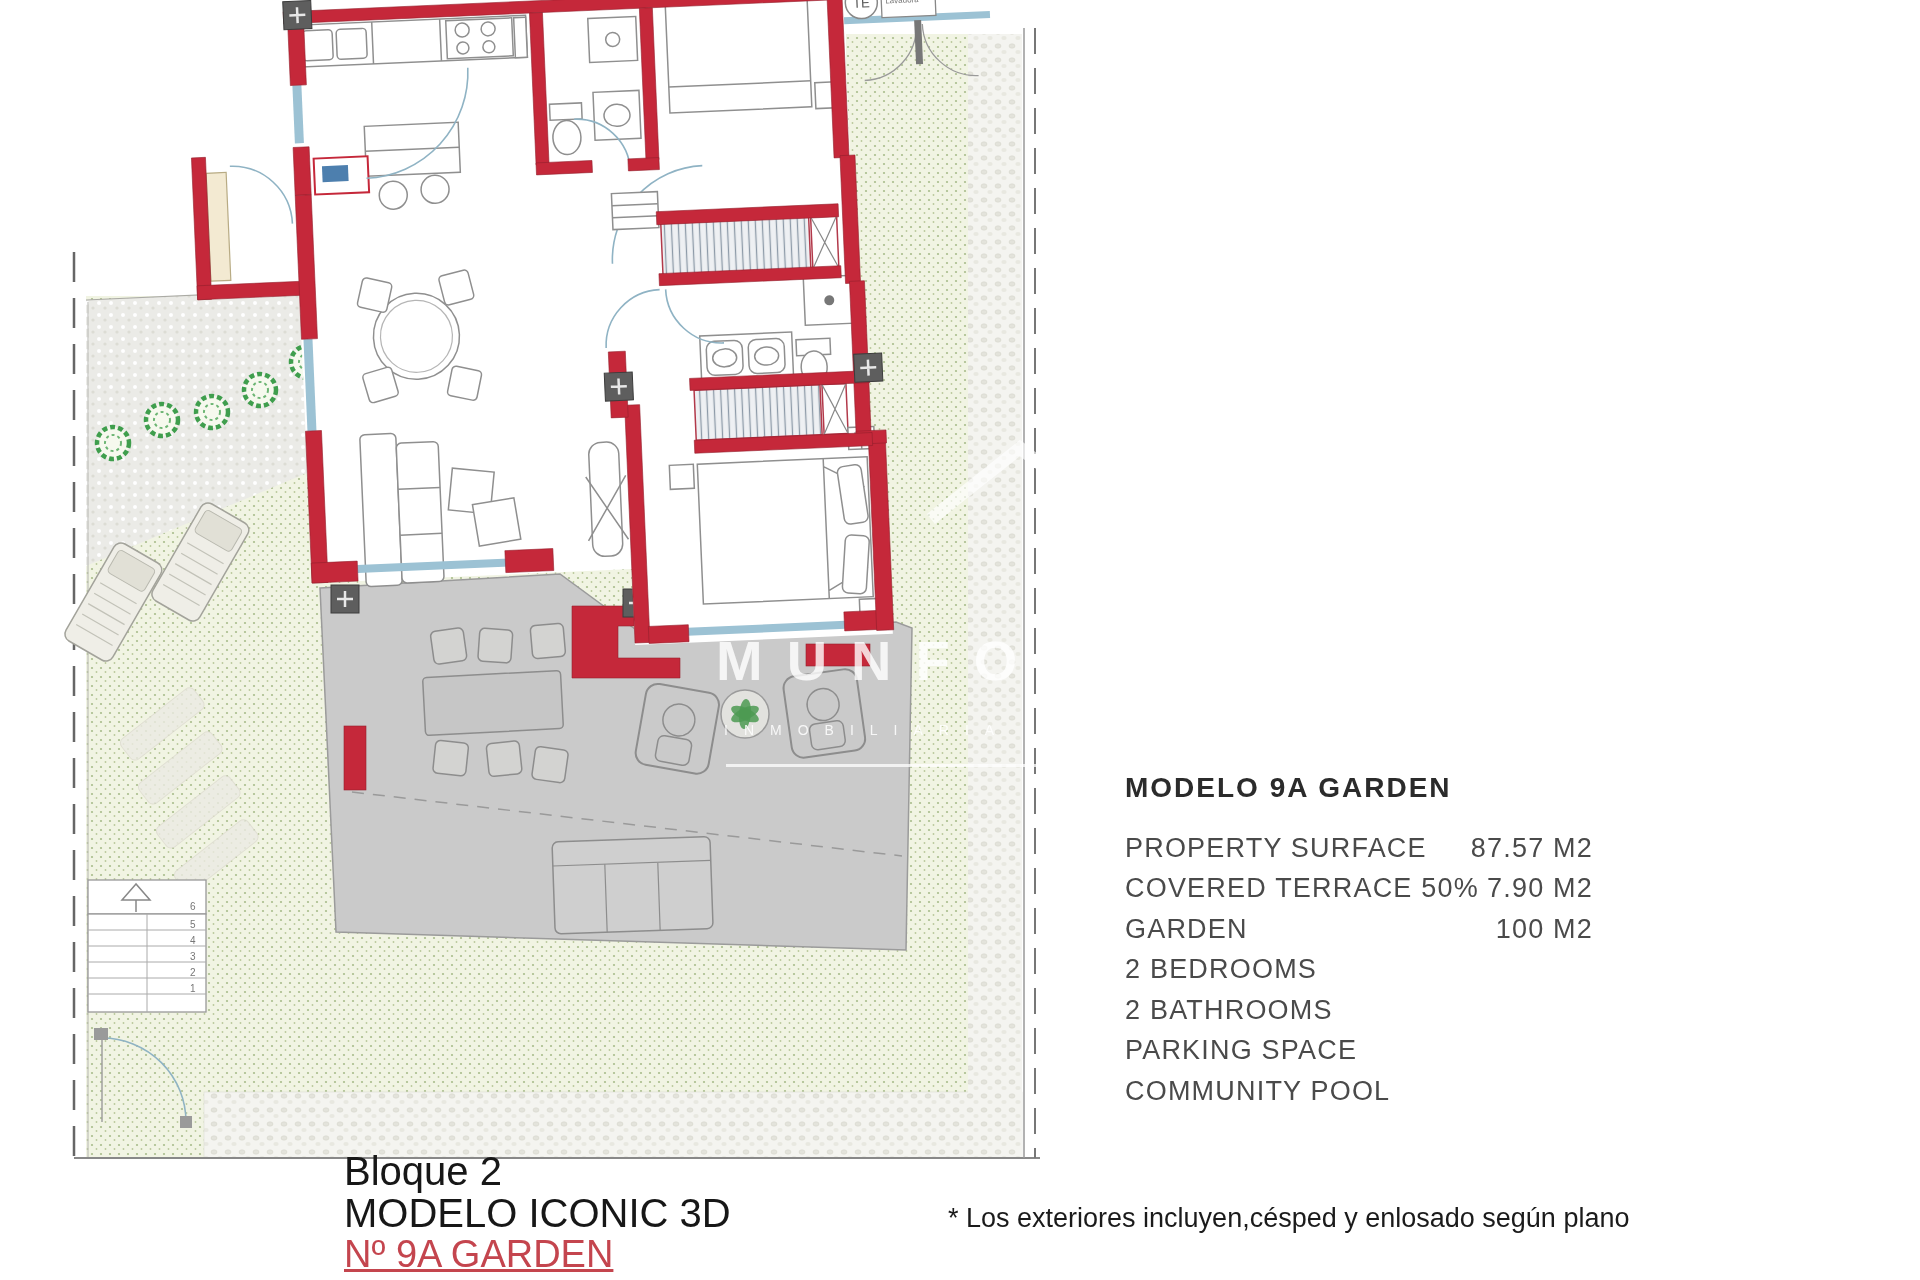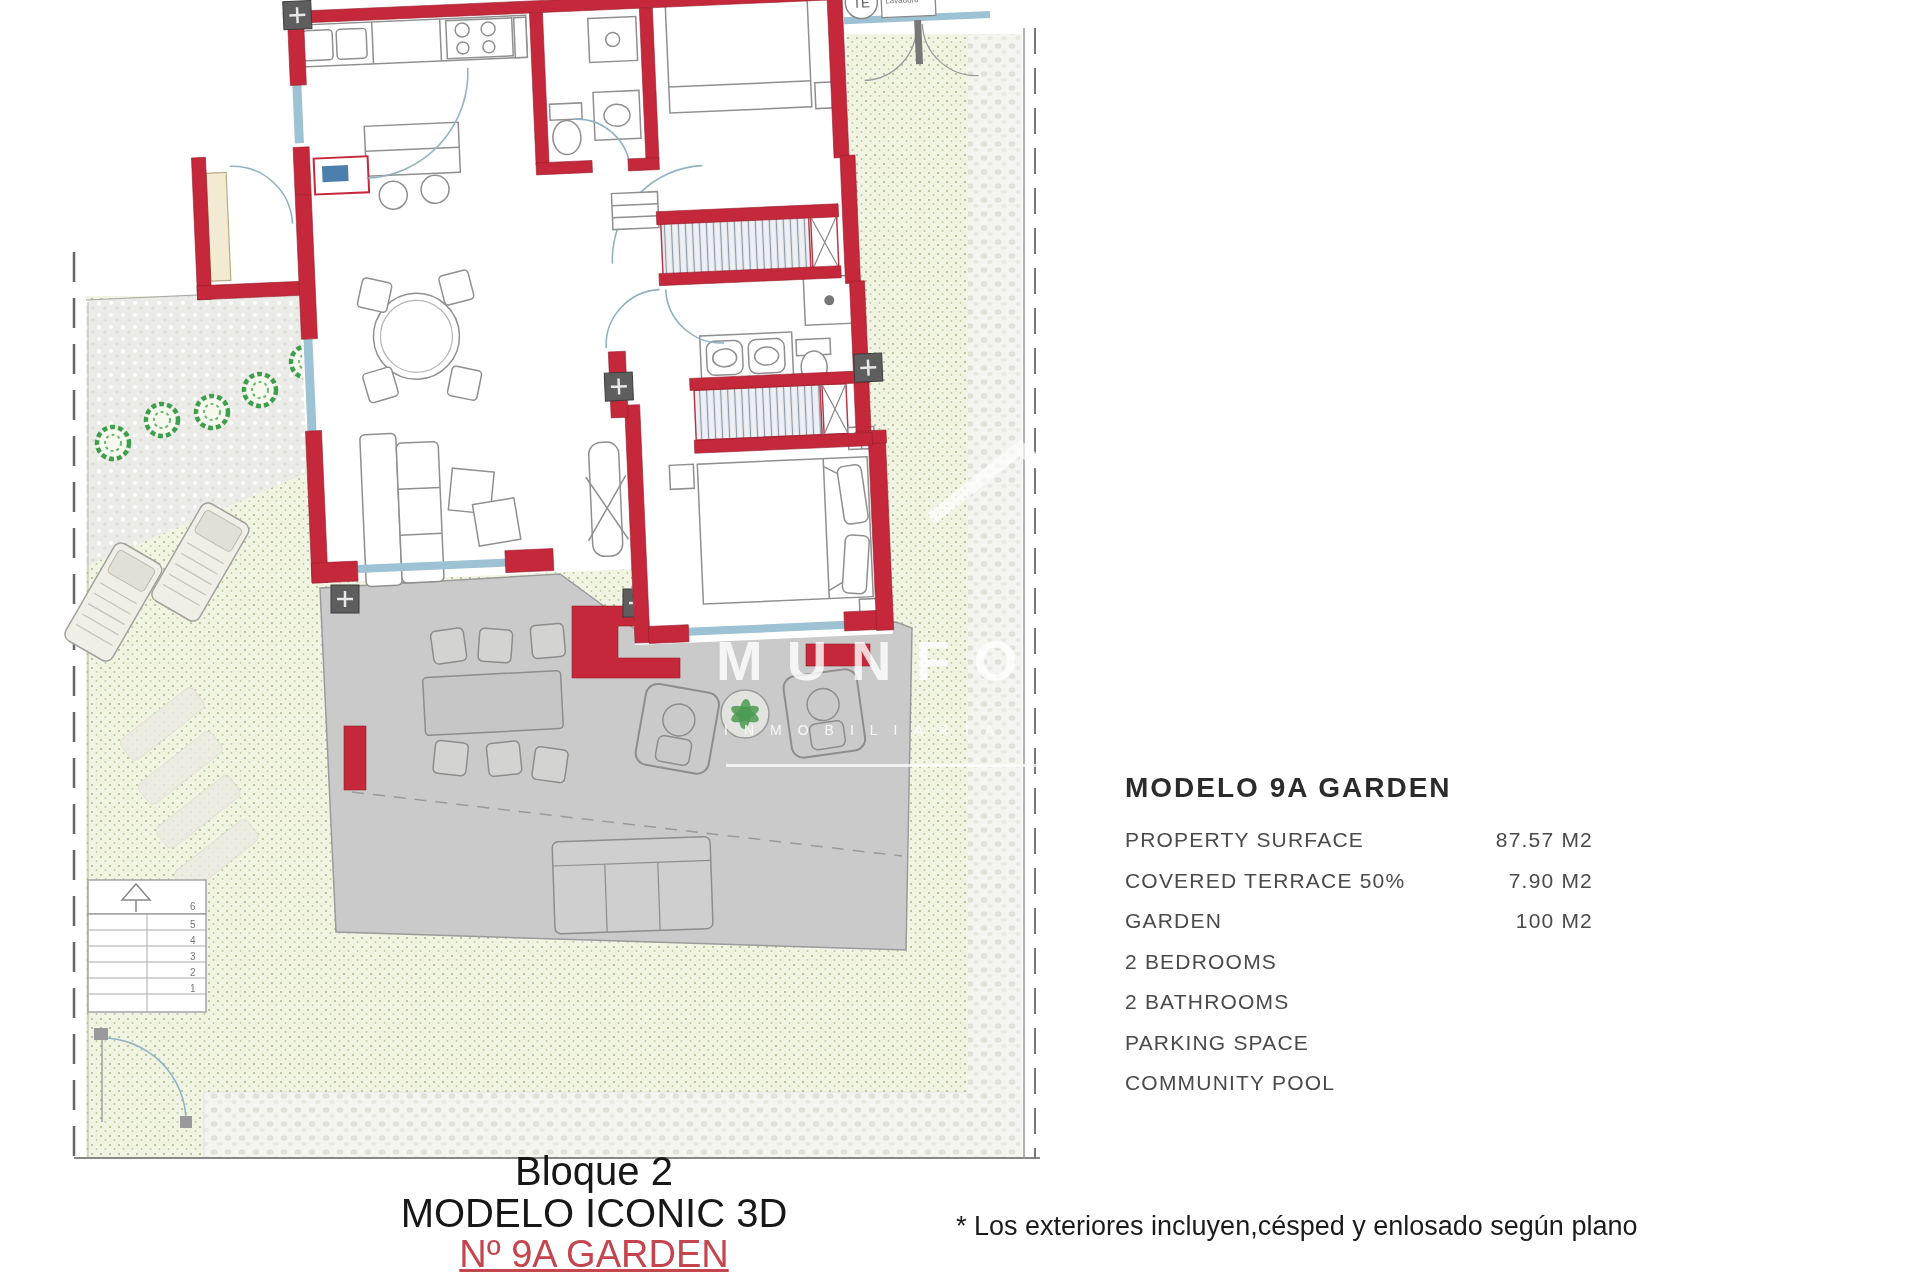--- a/index.html
+++ b/index.html
@@ -18,30 +18,30 @@
   .wm-brand{position:absolute;left:716px;top:628px;font-size:56px;font-weight:bold;
             letter-spacing:24px;color:rgba(255,255,255,.80);white-space:nowrap;}
   .wm-tag{position:absolute;left:724px;top:722px;font-size:14px;letter-spacing:16px;
           color:rgba(255,255,255,.85);white-space:nowrap;}
   .wm-line{position:absolute;left:726px;top:764px;width:434px;height:3px;
            background:rgba(255,255,255,.75);}
   
   #details{position:absolute;left:1125px;top:772px;width:468px;color:#2d2d2d;}
   #details .dp-title{font-size:28px;font-weight:bold;letter-spacing:2px;color:#2b2b2b;
                      margin:0 0 24px 0;white-space:nowrap;}
-  #details .dp-row{display:flex;justify-content:space-between;
-                   height:40.5px;font-size:21px;letter-spacing:1.2px;color:#4a4a4a;}
+  #details .dp-row{display:flex;justify-content:space-between;align-items:center;
+                   height:40.5px;font-size:27px;letter-spacing:1.2px;color:#4a4a4a;}
   #details .dp-val{color:#4a4a4a;}
   
-  #caption{position:absolute;left:344px;top:1150px;width:500px;text-align:center;color:#171717;}
+  #caption{position:absolute;left:344px;top:1150px;width:500px;color:#171717;}
   #caption .cap1,#caption .cap2{font-size:40px;line-height:42px;}
   #caption .cap3{font-size:38px;line-height:40px;color:#c4454e;text-decoration:underline;}
   
   #notes{position:absolute;left:948px;top:1200px;font-size:27px;line-height:37px;color:#1b1b1b;}
-  #notes p{margin:8px;white-space:nowrap;}
+  #notes p{margin:0;white-space:nowrap;}
 </style>
 </head>
 <body>
 
 <div id="stage">
 
   <svg width="1080" height="1280" viewBox="0 0 1080 1280" style="position:absolute;left:0;top:0;">
     <defs>
       <pattern id="lawn" width="9" height="9" patternUnits="userSpaceOnUse">
         <rect width="9" height="9" fill="#f1f4e3"></rect>

